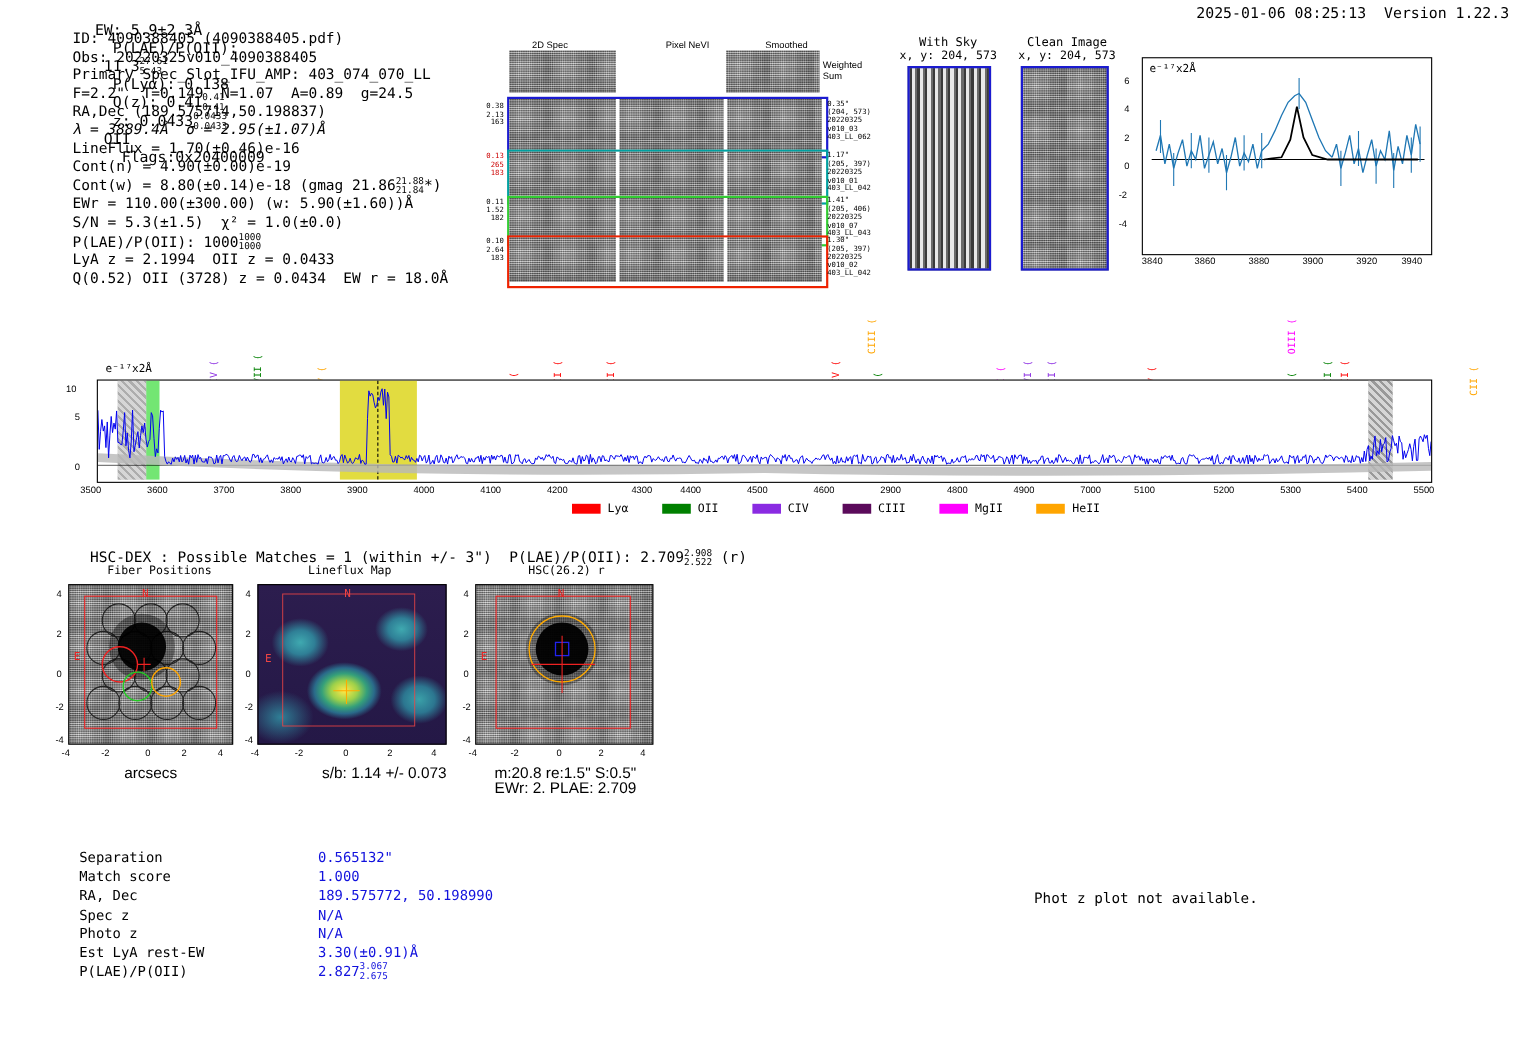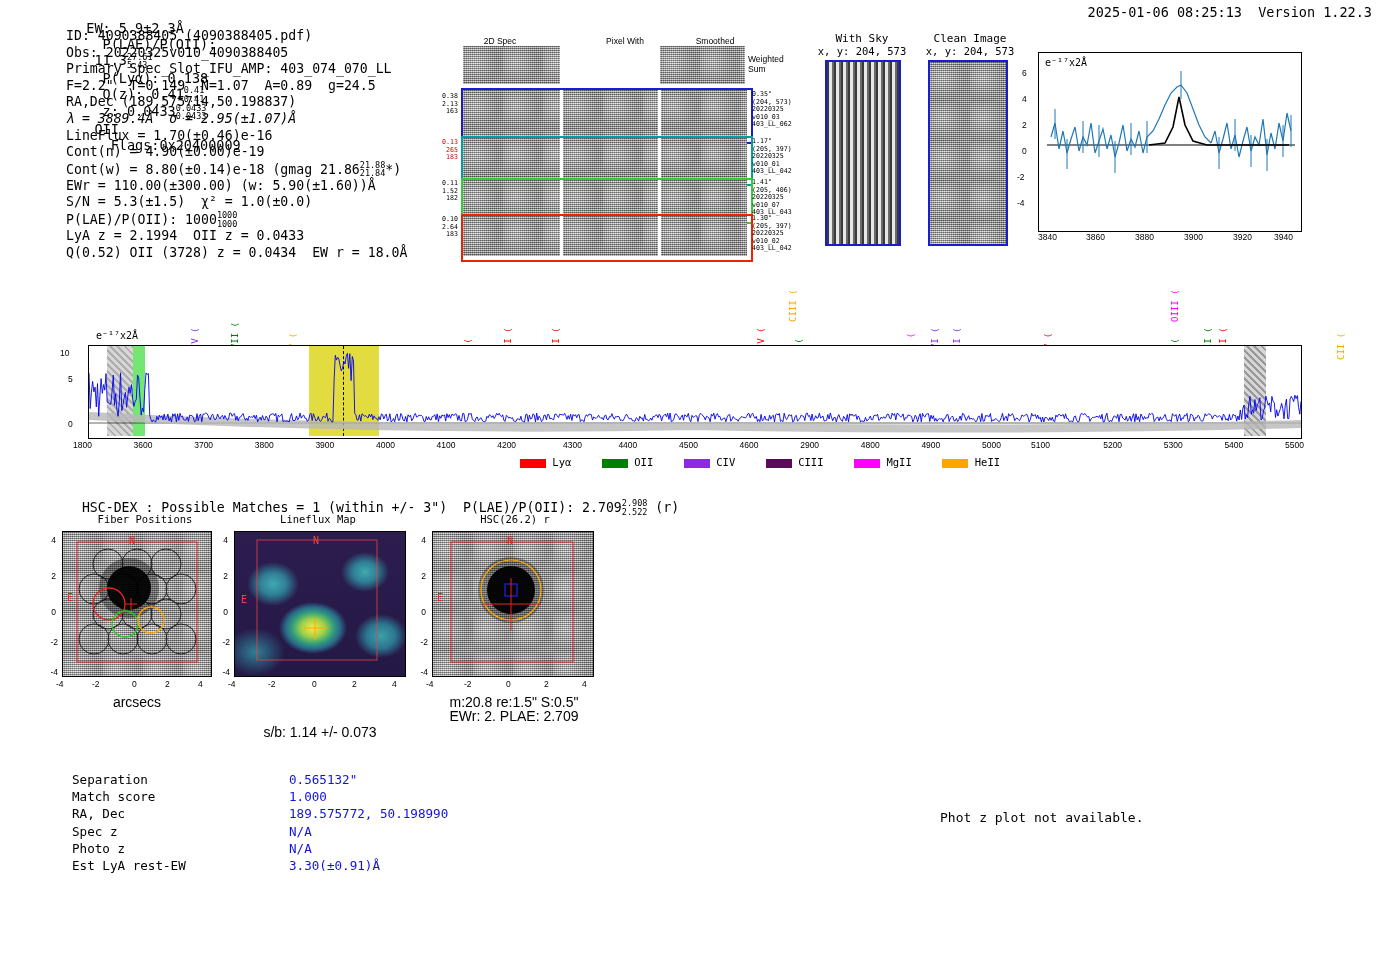--- a/index.html
+++ b/index.html
@@ -73,21 +73,21 @@
 <span>LineFlux = 1.70(±0.46)e-16</span>
 <span>Cont(n) = 4.90(±0.00)e-19</span>
 <span>Cont(w) = 8.80(±0.14)e-18 (gmag 21.86</span><span class="fracbox"><span>21.88</span><br><span>21.84</span></span><span>*)</span>
 <span>EWr = 110.00(±300.00) (w: 5.90(±1.60))Å</span>
 <span>S/N = 5.3(±1.5)  χ² = 1.0(±0.0)</span>
 <span>P(LAE)/P(OII):</span> <span>1000</span><span class="fracbox"><span>1000</span><br><span>1000</span></span>
 <span>LyA z = 2.1994  OII z = 0.0433</span>
 <span>Q(0.52) OII (3728) z = 0.0434  EW r = 18.0Å</span></div>
 
 <div class="abs panelttl" style="left:465px;top:36px;width:70px;">2D Spec</div>
-<div class="abs panelttl" style="left:585px;top:36px;width:80px;">Pixel With</div>
+<div class="abs panelttl" style="left:585px;top:36px;width:80px;">Pixel NeVI</div>
 <div class="abs panelttl" style="left:675px;top:36px;width:80px;">Smoothed</div>
 <div class="abs panelttl" style="left:748px;top:54px;width:44px;white-space:pre;text-align:left;">Weighted
 Sum</div>
 
 <div class="abs noise" style="left:463px;top:46px;width:97px;height:38px;"></div>
 <div class="abs flatwhite" style="left:560px;top:46px;width:97px;height:38px;border-left:3px solid #fff;"></div>
 <div class="abs noise" style="left:660px;top:46px;width:85px;height:38px;"></div>
 
 <div class="abs border-blue" style="left:461px;top:88px;width:288px;height:52px;">
   <div class="abs noise" style="left:0px;top:0px;width:97px;height:48px;"></div>
@@ -245,36 +245,36 @@
     <path d="M0,70 Q300,86 606,80 Q900,86 1212,78" stroke="#b8b8b8" stroke-width="8" fill="none" opacity="0.8"></path>
     <path id="specpath" d="M0.0,27.0 L1.2,62.5 L2.4,46.4 L3.6,35.4 L4.9,45.9 L6.1,41.2 L7.3,60.9 L8.5,37.6 L9.7,70.3 L10.9,49.6 L12.1,32.6 L13.3,47.3 L14.6,38.6 L15.8,44.1 L17.0,27.6 L18.2,56.2 L19.4,56.4 L20.6,58.1 L21.8,58.3 L23.1,45.1 L24.3,29.1 L25.5,59.3 L26.7,47.6 L27.9,63.4 L29.1,70.3 L30.3,55.8 L31.5,26.8 L32.8,64.7 L34.0,58.8 L35.2,51.8 L36.4,46.4 L37.6,61.3 L38.8,50.1 L40.0,41.2 L41.2,47.2 L42.5,38.6 L43.7,53.2 L44.9,60.4 L46.1,55.5 L47.3,53.4 L48.5,29.1 L49.7,32.0 L51.0,52.7 L52.2,69.1 L53.4,62.0 L54.6,65.8 L55.8,43.4 L57.0,26.9 L58.2,28.5 L59.4,27.6 L60.7,69.1 L61.9,73.5 L63.1,75.9 L64.3,73.8 L65.5,75.3 L66.7,76.0 L67.9,70.4 L69.2,73.9 L70.4,69.3 L71.6,71.6 L72.8,69.8 L74.0,73.9 L75.2,68.1 L76.4,73.9 L77.6,72.6 L78.9,68.0 L80.1,74.9 L81.3,71.6 L82.5,76.0 L83.7,67.8 L84.9,70.3 L86.1,67.7 L87.4,75.8 L88.6,67.9 L89.8,74.3 L91.0,67.3 L92.2,70.9 L93.4,69.9 L94.6,73.6 L95.8,74.0 L97.1,74.1 L98.3,70.9 L99.5,75.5 L100.7,69.1 L101.9,69.7 L103.1,69.6 L104.3,71.5 L105.5,75.7 L106.8,75.0 L108.0,67.7 L109.2,74.8 L110.4,69.8 L111.6,68.0 L112.8,75.7 L114.0,68.1 L115.3,68.2 L116.5,67.1 L117.7,67.4 L118.9,69.1 L120.1,72.2 L121.3,73.8 L122.5,69.5 L123.7,68.1 L125.0,72.4 L126.2,73.9 L127.4,72.4 L128.6,68.0 L129.8,71.0 L131.0,72.8 L132.2,70.4 L133.5,69.4 L134.7,73.0 L135.9,69.5 L137.1,72.2 L138.3,74.2 L139.5,73.2 L140.7,67.1 L141.9,67.1 L143.2,70.3 L144.4,68.2 L145.6,67.7 L146.8,74.2 L148.0,70.2 L149.2,74.8 L150.4,71.5 L151.7,71.0 L152.9,69.1 L154.1,67.5 L155.3,71.7 L156.5,74.3 L157.7,72.0 L158.9,74.5 L160.1,70.0 L161.4,71.3 L162.6,70.9 L163.8,71.4 L165.0,69.2 L166.2,72.7 L167.4,69.2 L168.6,75.8 L169.8,73.3 L171.1,71.1 L172.3,74.2 L173.5,69.5 L174.7,73.4 L175.9,73.9 L177.1,70.1 L178.3,72.1 L179.6,75.3 L180.8,69.0 L182.0,68.6 L183.2,67.8 L184.4,67.8 L185.6,69.9 L186.8,67.4 L188.0,75.8 L189.3,69.1 L190.5,70.6 L191.7,69.5 L192.9,67.9 L194.1,75.7 L195.3,74.8 L196.5,75.3 L197.8,75.0 L199.0,75.2 L200.2,75.9 L201.4,70.6 L202.6,67.5 L203.8,74.3 L205.0,74.8 L206.2,74.2 L207.5,69.9 L208.7,73.8 L209.9,71.9 L211.1,67.1 L212.3,72.2 L213.5,69.9 L214.7,69.0 L216.0,72.4 L217.2,72.3 L218.4,75.4 L219.6,73.9 L220.8,68.7 L222.0,67.2 L223.2,74.6 L224.4,67.7 L225.7,71.4 L226.9,74.9 L228.1,74.1 L229.3,70.6 L230.5,74.5 L231.7,75.3 L232.9,73.5 L234.2,70.2 L235.4,71.0 L236.6,71.7 L237.8,67.1 L239.0,75.3 L240.2,72.3 L241.4,73.2 L242.6,76.0 L243.9,75.9 L245.1,34.3 L246.3,9.3 L247.5,14.1 L248.7,11.4 L249.9,13.0 L251.1,19.8 L252.3,24.8 L253.6,22.2 L254.8,15.3 L256.0,18.0 L257.2,10.5 L258.4,7.4 L259.6,22.4 L260.8,7.7 L262.1,34.6 L263.3,10.5 L264.5,14.9 L265.7,67.4 L266.9,68.9 L268.1,74.1 L269.3,73.9 L270.5,68.8 L271.8,75.1 L273.0,67.8 L274.2,68.8 L275.4,70.3 L276.6,69.6 L277.8,71.2 L279.0,72.0 L280.3,68.2 L281.5,70.9 L282.7,68.1 L283.9,73.6 L285.1,69.8 L286.3,72.1 L287.5,72.4 L288.7,74.3 L290.0,70.7 L291.2,73.9 L292.4,67.9 L293.6,68.6 L294.8,73.0 L296.0,69.9 L297.2,68.1 L298.5,75.0 L299.7,73.2 L300.9,67.7 L302.1,76.0 L303.3,74.8 L304.5,72.4 L305.7,75.8 L306.9,69.8 L308.2,67.9 L309.4,74.4 L310.6,74.1 L311.8,67.5 L313.0,69.7 L314.2,74.4 L315.4,74.9 L316.6,70.4 L317.9,75.9 L319.1,68.7 L320.3,70.7 L321.5,69.2 L322.7,74.8 L323.9,73.0 L325.1,69.6 L326.4,67.4 L327.6,71.1 L328.8,70.7 L330.0,69.0 L331.2,69.7 L332.4,69.4 L333.6,70.6 L334.8,75.1 L336.1,75.6 L337.3,70.5 L338.5,74.0 L339.7,70.8 L340.9,73.7 L342.1,74.0 L343.3,70.4 L344.6,70.3 L345.8,68.7 L347.0,73.8 L348.2,67.9 L349.4,75.5 L350.6,69.8 L351.8,72.3 L353.0,68.9 L354.3,70.1 L355.5,68.8 L356.7,75.1 L357.9,67.7 L359.1,71.5 L360.3,68.6 L361.5,72.2 L362.8,68.2 L364.0,68.9 L365.2,69.5 L366.4,67.8 L367.6,68.3 L368.8,74.3 L370.0,69.5 L371.2,74.6 L372.5,74.9 L373.7,67.5 L374.9,67.4 L376.1,75.5 L377.3,75.3 L378.5,73.6 L379.7,67.5 L380.9,68.2 L382.2,67.4 L383.4,73.5 L384.6,74.2 L385.8,75.7 L387.0,71.8 L388.2,71.0 L389.4,74.7 L390.7,73.1 L391.9,71.7 L393.1,74.0 L394.3,75.5 L395.5,75.6 L396.7,75.2 L397.9,70.3 L399.1,71.8 L400.4,68.7 L401.6,69.4 L402.8,71.4 L404.0,69.7 L405.2,72.5 L406.4,70.5 L407.6,67.3 L408.9,69.1 L410.1,67.3 L411.3,69.6 L412.5,70.6 L413.7,68.8 L414.9,74.5 L416.1,75.4 L417.3,69.5 L418.6,70.2 L419.8,72.1 L421.0,71.1 L422.2,72.5 L423.4,71.6 L424.6,74.9 L425.8,75.4 L427.1,75.3 L428.3,72.8 L429.5,72.9 L430.7,74.2 L431.9,70.2 L433.1,74.9 L434.3,75.5 L435.5,76.0 L436.8,68.5 L438.0,68.2 L439.2,75.6 L440.4,69.1 L441.6,73.1 L442.8,72.4 L444.0,67.8 L445.2,68.8 L446.5,75.9 L447.7,67.1 L448.9,74.2 L450.1,70.2 L451.3,72.2 L452.5,75.7 L453.7,74.4 L455.0,69.2 L456.2,69.2 L457.4,73.8 L458.6,68.3 L459.8,68.7 L461.0,73.1 L462.2,71.9 L463.4,73.3 L464.7,73.7 L465.9,68.1 L467.1,68.2 L468.3,69.9 L469.5,71.5 L470.7,68.2 L471.9,68.6 L473.2,68.7 L474.4,69.2 L475.6,67.3 L476.8,69.8 L478.0,73.4 L479.2,69.6 L480.4,73.1 L481.6,68.2 L482.9,74.5 L484.1,68.4 L485.3,70.1 L486.5,68.7 L487.7,71.8 L488.9,68.8 L490.1,68.5 L491.4,75.6 L492.6,73.9 L493.8,74.2 L495.0,75.8 L496.2,70.8 L497.4,68.7 L498.6,70.4 L499.8,68.3 L501.1,68.2 L502.3,68.7 L503.5,74.1 L504.7,70.9 L505.9,71.9 L507.1,72.5 L508.3,71.2 L509.5,69.2 L510.8,71.3 L512.0,72.5 L513.2,71.5 L514.4,73.8 L515.6,69.7 L516.8,69.1 L518.0,73.3 L519.3,73.7 L520.5,70.5 L521.7,71.0 L522.9,67.6 L524.1,70.9 L525.3,73.2 L526.5,70.6 L527.7,70.8 L529.0,70.3 L530.2,70.9 L531.4,74.5 L532.6,74.1 L533.8,74.9 L535.0,73.0 L536.2,70.3 L537.5,68.1 L538.7,70.2 L539.9,72.5 L541.1,72.9 L542.3,72.4 L543.5,74.9 L544.7,74.6 L545.9,75.5 L547.2,71.7 L548.4,72.6 L549.6,75.2 L550.8,70.3 L552.0,72.4 L553.2,71.9 L554.4,75.1 L555.7,68.4 L556.9,73.5 L558.1,73.3 L559.3,74.9 L560.5,74.2 L561.7,72.1 L562.9,74.2 L564.1,70.5 L565.4,70.8 L566.6,69.2 L567.8,68.9 L569.0,71.6 L570.2,68.2 L571.4,69.8 L572.6,74.9 L573.8,70.4 L575.1,69.4 L576.3,68.0 L577.5,70.8 L578.7,67.3 L579.9,73.4 L581.1,67.0 L582.3,75.7 L583.6,75.1 L584.8,73.2 L586.0,68.3 L587.2,67.9 L588.4,69.5 L589.6,71.1 L590.8,73.8 L592.0,71.2 L593.3,69.0 L594.5,74.3 L595.7,68.7 L596.9,69.9 L598.1,70.8 L599.3,67.4 L600.5,73.2 L601.8,75.7 L603.0,69.4 L604.2,71.4 L605.4,70.5 L606.6,69.8 L607.8,69.9 L609.0,75.6 L610.2,69.6 L611.5,67.2 L612.7,68.4 L613.9,69.9 L615.1,70.9 L616.3,74.0 L617.5,70.3 L618.7,70.9 L620.0,72.0 L621.2,75.8 L622.4,68.2 L623.6,70.1 L624.8,67.2 L626.0,73.2 L627.2,69.3 L628.4,67.6 L629.7,70.9 L630.9,70.4 L632.1,74.2 L633.3,73.8 L634.5,72.0 L635.7,72.1 L636.9,75.6 L638.2,70.9 L639.4,69.0 L640.6,68.4 L641.8,75.2 L643.0,73.2 L644.2,70.5 L645.4,72.2 L646.6,73.1 L647.9,73.4 L649.1,75.3 L650.3,72.7 L651.5,72.1 L652.7,70.3 L653.9,71.5 L655.1,71.1 L656.3,72.1 L657.6,70.4 L658.8,67.9 L660.0,67.5 L661.2,71.8 L662.4,68.5 L663.6,67.2 L664.8,70.2 L666.1,72.4 L667.3,70.3 L668.5,75.5 L669.7,73.4 L670.9,75.7 L672.1,68.4 L673.3,75.0 L674.5,73.8 L675.8,70.0 L677.0,74.0 L678.2,73.6 L679.4,74.7 L680.6,69.2 L681.8,73.2 L683.0,70.4 L684.3,69.2 L685.5,75.9 L686.7,68.6 L687.9,67.8 L689.1,69.1 L690.3,67.4 L691.5,75.3 L692.7,74.4 L694.0,75.7 L695.2,67.2 L696.4,71.7 L697.6,73.5 L698.8,71.3 L700.0,68.5 L701.2,69.6 L702.5,68.9 L703.7,75.9 L704.9,75.0 L706.1,70.4 L707.3,69.3 L708.5,75.2 L709.7,73.4 L710.9,72.4 L712.2,69.1 L713.4,69.9 L714.6,70.3 L715.8,74.6 L717.0,67.6 L718.2,67.0 L719.4,70.4 L720.6,69.5 L721.9,74.6 L723.1,68.0 L724.3,74.6 L725.5,72.9 L726.7,69.7 L727.9,72.2 L729.1,71.8 L730.4,67.1 L731.6,72.0 L732.8,71.0 L734.0,70.1 L735.2,75.1 L736.4,74.5 L737.6,74.3 L738.8,68.5 L740.1,73.0 L741.3,67.0 L742.5,71.1 L743.7,74.8 L744.9,71.7 L746.1,71.4 L747.3,75.9 L748.6,71.1 L749.8,68.6 L751.0,72.1 L752.2,74.1 L753.4,75.4 L754.6,70.3 L755.8,72.1 L757.0,74.8 L758.3,68.5 L759.5,75.8 L760.7,67.8 L761.9,69.5 L763.1,68.0 L764.3,70.0 L765.5,69.9 L766.8,68.4 L768.0,73.5 L769.2,69.9 L770.4,71.8 L771.6,76.0 L772.8,74.9 L774.0,75.2 L775.2,75.5 L776.5,71.4 L777.7,74.9 L778.9,74.0 L780.1,72.7 L781.3,70.1 L782.5,73.8 L783.7,73.8 L784.9,69.6 L786.2,69.2 L787.4,69.9 L788.6,68.2 L789.8,74.4 L791.0,73.5 L792.2,71.1 L793.4,72.4 L794.7,70.7 L795.9,72.3 L797.1,71.0 L798.3,68.1 L799.5,68.3 L800.7,72.3 L801.9,72.8 L803.1,67.2 L804.4,69.3 L805.6,67.6 L806.8,73.9 L808.0,67.4 L809.2,67.7 L810.4,69.6 L811.6,70.9 L812.9,70.2 L814.1,67.9 L815.3,74.4 L816.5,71.7 L817.7,72.0 L818.9,69.1 L820.1,69.3 L821.3,69.8 L822.6,70.5 L823.8,75.9 L825.0,73.3 L826.2,69.2 L827.4,71.0 L828.6,75.7 L829.8,71.0 L831.1,67.7 L832.3,75.9 L833.5,67.4 L834.7,70.0 L835.9,71.1 L837.1,68.3 L838.3,67.8 L839.5,67.7 L840.8,75.5 L842.0,69.2 L843.2,72.7 L844.4,69.7 L845.6,75.2 L846.8,72.3 L848.0,75.3 L849.2,73.3 L850.5,72.7 L851.7,73.2 L852.9,72.5 L854.1,75.9 L855.3,72.4 L856.5,72.2 L857.7,68.8 L859.0,68.6 L860.2,75.5 L861.4,72.0 L862.6,70.9 L863.8,70.3 L865.0,74.8 L866.2,74.9 L867.4,72.4 L868.7,75.6 L869.9,73.5 L871.1,70.0 L872.3,74.3 L873.5,67.3 L874.7,68.0 L875.9,71.0 L877.2,74.6 L878.4,72.2 L879.6,69.7 L880.8,73.4 L882.0,72.1 L883.2,73.2 L884.4,72.5 L885.6,74.2 L886.9,75.9 L888.1,74.0 L889.3,70.4 L890.5,70.1 L891.7,75.7 L892.9,67.5 L894.1,75.2 L895.4,75.0 L896.6,69.5 L897.8,69.9 L899.0,69.9 L900.2,70.8 L901.4,67.5 L902.6,75.5 L903.8,73.8 L905.1,74.5 L906.3,72.7 L907.5,73.1 L908.7,74.2 L909.9,75.7 L911.1,74.6 L912.3,71.4 L913.5,67.3 L914.8,74.6 L916.0,71.4 L917.2,70.3 L918.4,74.9 L919.6,67.7 L920.8,69.9 L922.0,69.5 L923.3,67.6 L924.5,69.8 L925.7,74.7 L926.9,72.5 L928.1,72.0 L929.3,73.5 L930.5,74.7 L931.7,72.4 L933.0,68.9 L934.2,70.2 L935.4,69.9 L936.6,68.7 L937.8,68.3 L939.0,71.2 L940.2,76.0 L941.5,72.9 L942.7,67.4 L943.9,70.0 L945.1,69.4 L946.3,68.5 L947.5,72.4 L948.7,69.1 L949.9,72.8 L951.2,71.2 L952.4,75.9 L953.6,71.0 L954.8,76.0 L956.0,71.4 L957.2,71.6 L958.4,72.5 L959.7,74.6 L960.9,71.5 L962.1,74.3 L963.3,71.2 L964.5,75.1 L965.7,75.8 L966.9,69.1 L968.1,70.9 L969.4,68.7 L970.6,68.3 L971.8,70.0 L973.0,69.3 L974.2,68.5 L975.4,72.5 L976.6,67.8 L977.8,72.6 L979.1,72.6 L980.3,75.7 L981.5,75.3 L982.7,75.1 L983.9,75.7 L985.1,70.8 L986.3,69.9 L987.6,74.2 L988.8,75.9 L990.0,75.6 L991.2,69.8 L992.4,67.3 L993.6,68.0 L994.8,68.6 L996.0,67.5 L997.3,69.4 L998.5,71.0 L999.7,70.4 L1000.9,75.4 L1002.1,72.8 L1003.3,71.7 L1004.5,71.3 L1005.8,71.4 L1007.0,70.7 L1008.2,70.2 L1009.4,71.5 L1010.6,69.5 L1011.8,72.9 L1013.0,68.3 L1014.2,75.9 L1015.5,75.6 L1016.7,70.0 L1017.9,67.2 L1019.1,74.2 L1020.3,75.9 L1021.5,74.1 L1022.7,75.6 L1024.0,72.0 L1025.2,69.9 L1026.4,70.5 L1027.6,72.3 L1028.8,68.4 L1030.0,75.7 L1031.2,68.5 L1032.4,68.2 L1033.7,72.0 L1034.9,72.9 L1036.1,74.1 L1037.3,70.3 L1038.5,75.2 L1039.7,73.4 L1040.9,70.0 L1042.2,75.3 L1043.4,70.9 L1044.6,67.7 L1045.8,75.8 L1047.0,67.8 L1048.2,73.8 L1049.4,70.6 L1050.6,75.7 L1051.9,68.0 L1053.1,70.4 L1054.3,73.7 L1055.5,70.5 L1056.7,72.8 L1057.9,71.3 L1059.1,72.2 L1060.3,67.3 L1061.6,68.6 L1062.8,67.4 L1064.0,68.1 L1065.2,75.5 L1066.4,73.6 L1067.6,71.5 L1068.8,71.2 L1070.1,74.9 L1071.3,70.8 L1072.5,73.8 L1073.7,72.4 L1074.9,70.5 L1076.1,68.4 L1077.3,72.8 L1078.5,75.0 L1079.8,74.5 L1081.0,73.9 L1082.2,75.6 L1083.4,67.7 L1084.6,69.4 L1085.8,70.1 L1087.0,68.5 L1088.3,75.4 L1089.5,70.5 L1090.7,68.1 L1091.9,74.8 L1093.1,71.9 L1094.3,72.7 L1095.5,69.0 L1096.7,70.0 L1098.0,67.4 L1099.2,75.7 L1100.4,74.8 L1101.6,68.3 L1102.8,68.4 L1104.0,70.4 L1105.2,75.0 L1106.5,71.5 L1107.7,72.0 L1108.9,69.3 L1110.1,70.2 L1111.3,73.6 L1112.5,75.2 L1113.7,75.1 L1114.9,72.2 L1116.2,67.6 L1117.4,70.0 L1118.6,68.6 L1119.8,67.8 L1121.0,68.3 L1122.2,69.4 L1123.4,73.0 L1124.6,69.9 L1125.9,69.2 L1127.1,69.5 L1128.3,71.4 L1129.5,70.2 L1130.7,69.7 L1131.9,70.7 L1133.1,74.4 L1134.4,68.1 L1135.6,69.4 L1136.8,74.1 L1138.0,72.6 L1139.2,74.7 L1140.4,68.3 L1141.6,74.0 L1142.8,72.7 L1144.1,68.2 L1145.3,69.7 L1146.5,69.3 L1147.7,75.1 L1148.9,70.0 L1150.1,74.0 L1151.3,64.0 L1152.6,73.5 L1153.8,62.5 L1155.0,59.1 L1156.2,73.1 L1157.4,68.7 L1158.6,71.5 L1159.8,57.9 L1161.0,50.3 L1162.3,68.2 L1163.5,63.7 L1164.7,67.2 L1165.9,53.5 L1167.1,64.7 L1168.3,58.3 L1169.5,57.2 L1170.8,51.8 L1172.0,74.0 L1173.2,72.8 L1174.4,65.2 L1175.6,61.8 L1176.8,50.0 L1178.0,54.7 L1179.2,59.2 L1180.5,56.9 L1181.7,66.0 L1182.9,50.4 L1184.1,55.5 L1185.3,56.5 L1186.5,71.5 L1187.7,63.8 L1188.9,70.1 L1190.2,66.1 L1191.4,62.6 L1192.6,57.4 L1193.8,62.5 L1195.0,72.9 L1196.2,59.9 L1197.4,53.2 L1198.7,72.6 L1199.9,72.5 L1201.1,53.0 L1202.3,50.4 L1203.5,52.7 L1204.7,55.6 L1205.9,49.2 L1207.1,52.6 L1208.4,49.6 L1209.6,61.6 L1210.8,68.2 L1212.0,55.4 " stroke="#0000ee" stroke-width="0.9" fill="none"></path>
   </svg>
 </div>
 <div class="abs" style="left:60px;top:348px;">
   <div class="tick" style="left:0;top:0;">10</div>
   <div class="tick" style="left:8px;top:26px;">5</div>
   <div class="tick" style="left:8px;top:71px;">0</div>
 </div>
 <div class="abs" id="specxticks" style="left:88px;top:440px;width:1212px;height:14px;">
-    <div class="tick" style="left: -15px; top: 0px;">1800</div>
+    <div class="tick" style="left: -15px; top: 0px;">3500</div>
     <div class="tick" style="left: 45.6px; top: 0px;">3600</div>
     <div class="tick" style="left: 106.2px; top: 0px;">3700</div>
     <div class="tick" style="left: 166.8px; top: 0px;">3800</div>
     <div class="tick" style="left: 227.4px; top: 0px;">3900</div>
     <div class="tick" style="left: 288px; top: 0px;">4000</div>
     <div class="tick" style="left: 348.6px; top: 0px;">4100</div>
     <div class="tick" style="left: 409.2px; top: 0px;">4200</div>
-    <div class="tick" style="left: 475px; top: 0px; text-align: center;">4300</div>
+    <div class="tick" style="left: 486px; top: 0px; text-align: center;">4300</div>
     <div class="tick" style="left: 530.4px; top: 0px;">4400</div>
     <div class="tick" style="left: 591px; top: 0px;">4500</div>
     <div class="tick" style="left: 651.6px; top: 0px;">4600</div>
     <div class="tick" style="left: 712.2px; top: 0px;">2900</div>
     <div class="tick" style="left: 772.8px; top: 0px;">4800</div>
     <div class="tick" style="left: 833.4px; top: 0px;">4900</div>
-    <div class="tick" style="left: 894px; top: 0px;">5000</div>
+    <div class="tick" style="left: 894px; top: 0px;">7000</div>
     <div class="tick" style="left: 919px; top: 0px; padding-left: 24px;">5100</div>
     <div class="tick" style="left: 1015.2px; top: 0px;">5200</div>
     <div class="tick" style="left: 1075.8px; top: 0px;">5300</div>
     <div class="tick" style="left: 1136.4px; top: 0px;">5400</div>
     <div class="tick" style="left: 1197px; top: 0px;">5500</div>
   </div>
 
 <div class="abs" style="left:520px;top:456px;font-size:10.5px;">
   <span class="legend-sw" style="background:#ff0000;"></span>
   <span>Lyα</span>
@@ -371,21 +371,21 @@
   <div class="tick" style="right:0px;top:106px;">-2</div>
   <div class="tick" style="right:0px;top:136px;">-4</div>
 </div>
 <div class="abs" style="left:234px;top:679px;width:172px;">
   <div class="tick" style="left:-6px;top:0;">-4</div>
   <div class="tick" style="left:34px;top:0;">-2</div>
   <div class="tick" style="left:78px;top:0;">0</div>
   <div class="tick" style="left:118px;top:0;">2</div>
   <div class="tick" style="left:158px;top:0;">4</div>
 </div>
-<div class="abs axlbl" style="left:234px;top:694px;width:172px;text-align:center;margin-top:30px;">s/b: 1.14 +/- 0.073</div>
+<div class="abs axlbl" style="left:234px;top:694px;width:172px;text-align:right;">s/b: 1.14 +/- 0.073</div>
 
 <div class="abs thumbttl" style="left:430px;top:513px;width:170px;">HSC(26.2) r</div>
 <div class="abs noise" style="left:432px;top:531px;width:160px;height:144px;border:1px solid #000;">
   <svg width="160" height="144" style="position:absolute;left:0;top:0;">
     <rect x="18" y="10" width="122" height="120" fill="none" stroke="#ee2222" stroke-width="1"></rect>
     <circle cx="78" cy="58" r="24" fill="#000" opacity="0.95"></circle>
     <circle cx="78" cy="58" r="33" fill="#000" opacity="0.3"></circle>
     <circle cx="78" cy="58" r="30" fill="none" stroke="#ffaa00" stroke-width="1.2"></circle>
     <rect x="72" y="52" width="12" height="12" fill="none" stroke="#2222ee" stroke-width="1.2"></rect>
     <line x1="50" y1="72" x2="108" y2="72" stroke="#ee2222" stroke-width="1"></line>
@@ -430,16 +430,20 @@
     <td class="bval">N/A</td>
   </tr>
   <tr>
     <td>Photo z</td>
     <td class="bval">N/A</td>
   </tr>
   <tr>
     <td>Est LyA rest-EW</td>
     <td class="bval">3.30(±0.91)Å</td>
   </tr>
+  <tr>
+    <td>P(LAE)/P(OII)</td>
+    <td class="bval"><span>2.827</span><span class="fracbox"><span>3.067</span><br><span>2.675</span></span></td>
+  </tr>
 </tbody>
   </table>
 
 <div class="abs mono" id="photoznote">Phot z plot not available.</div>
 
 </body></html>

